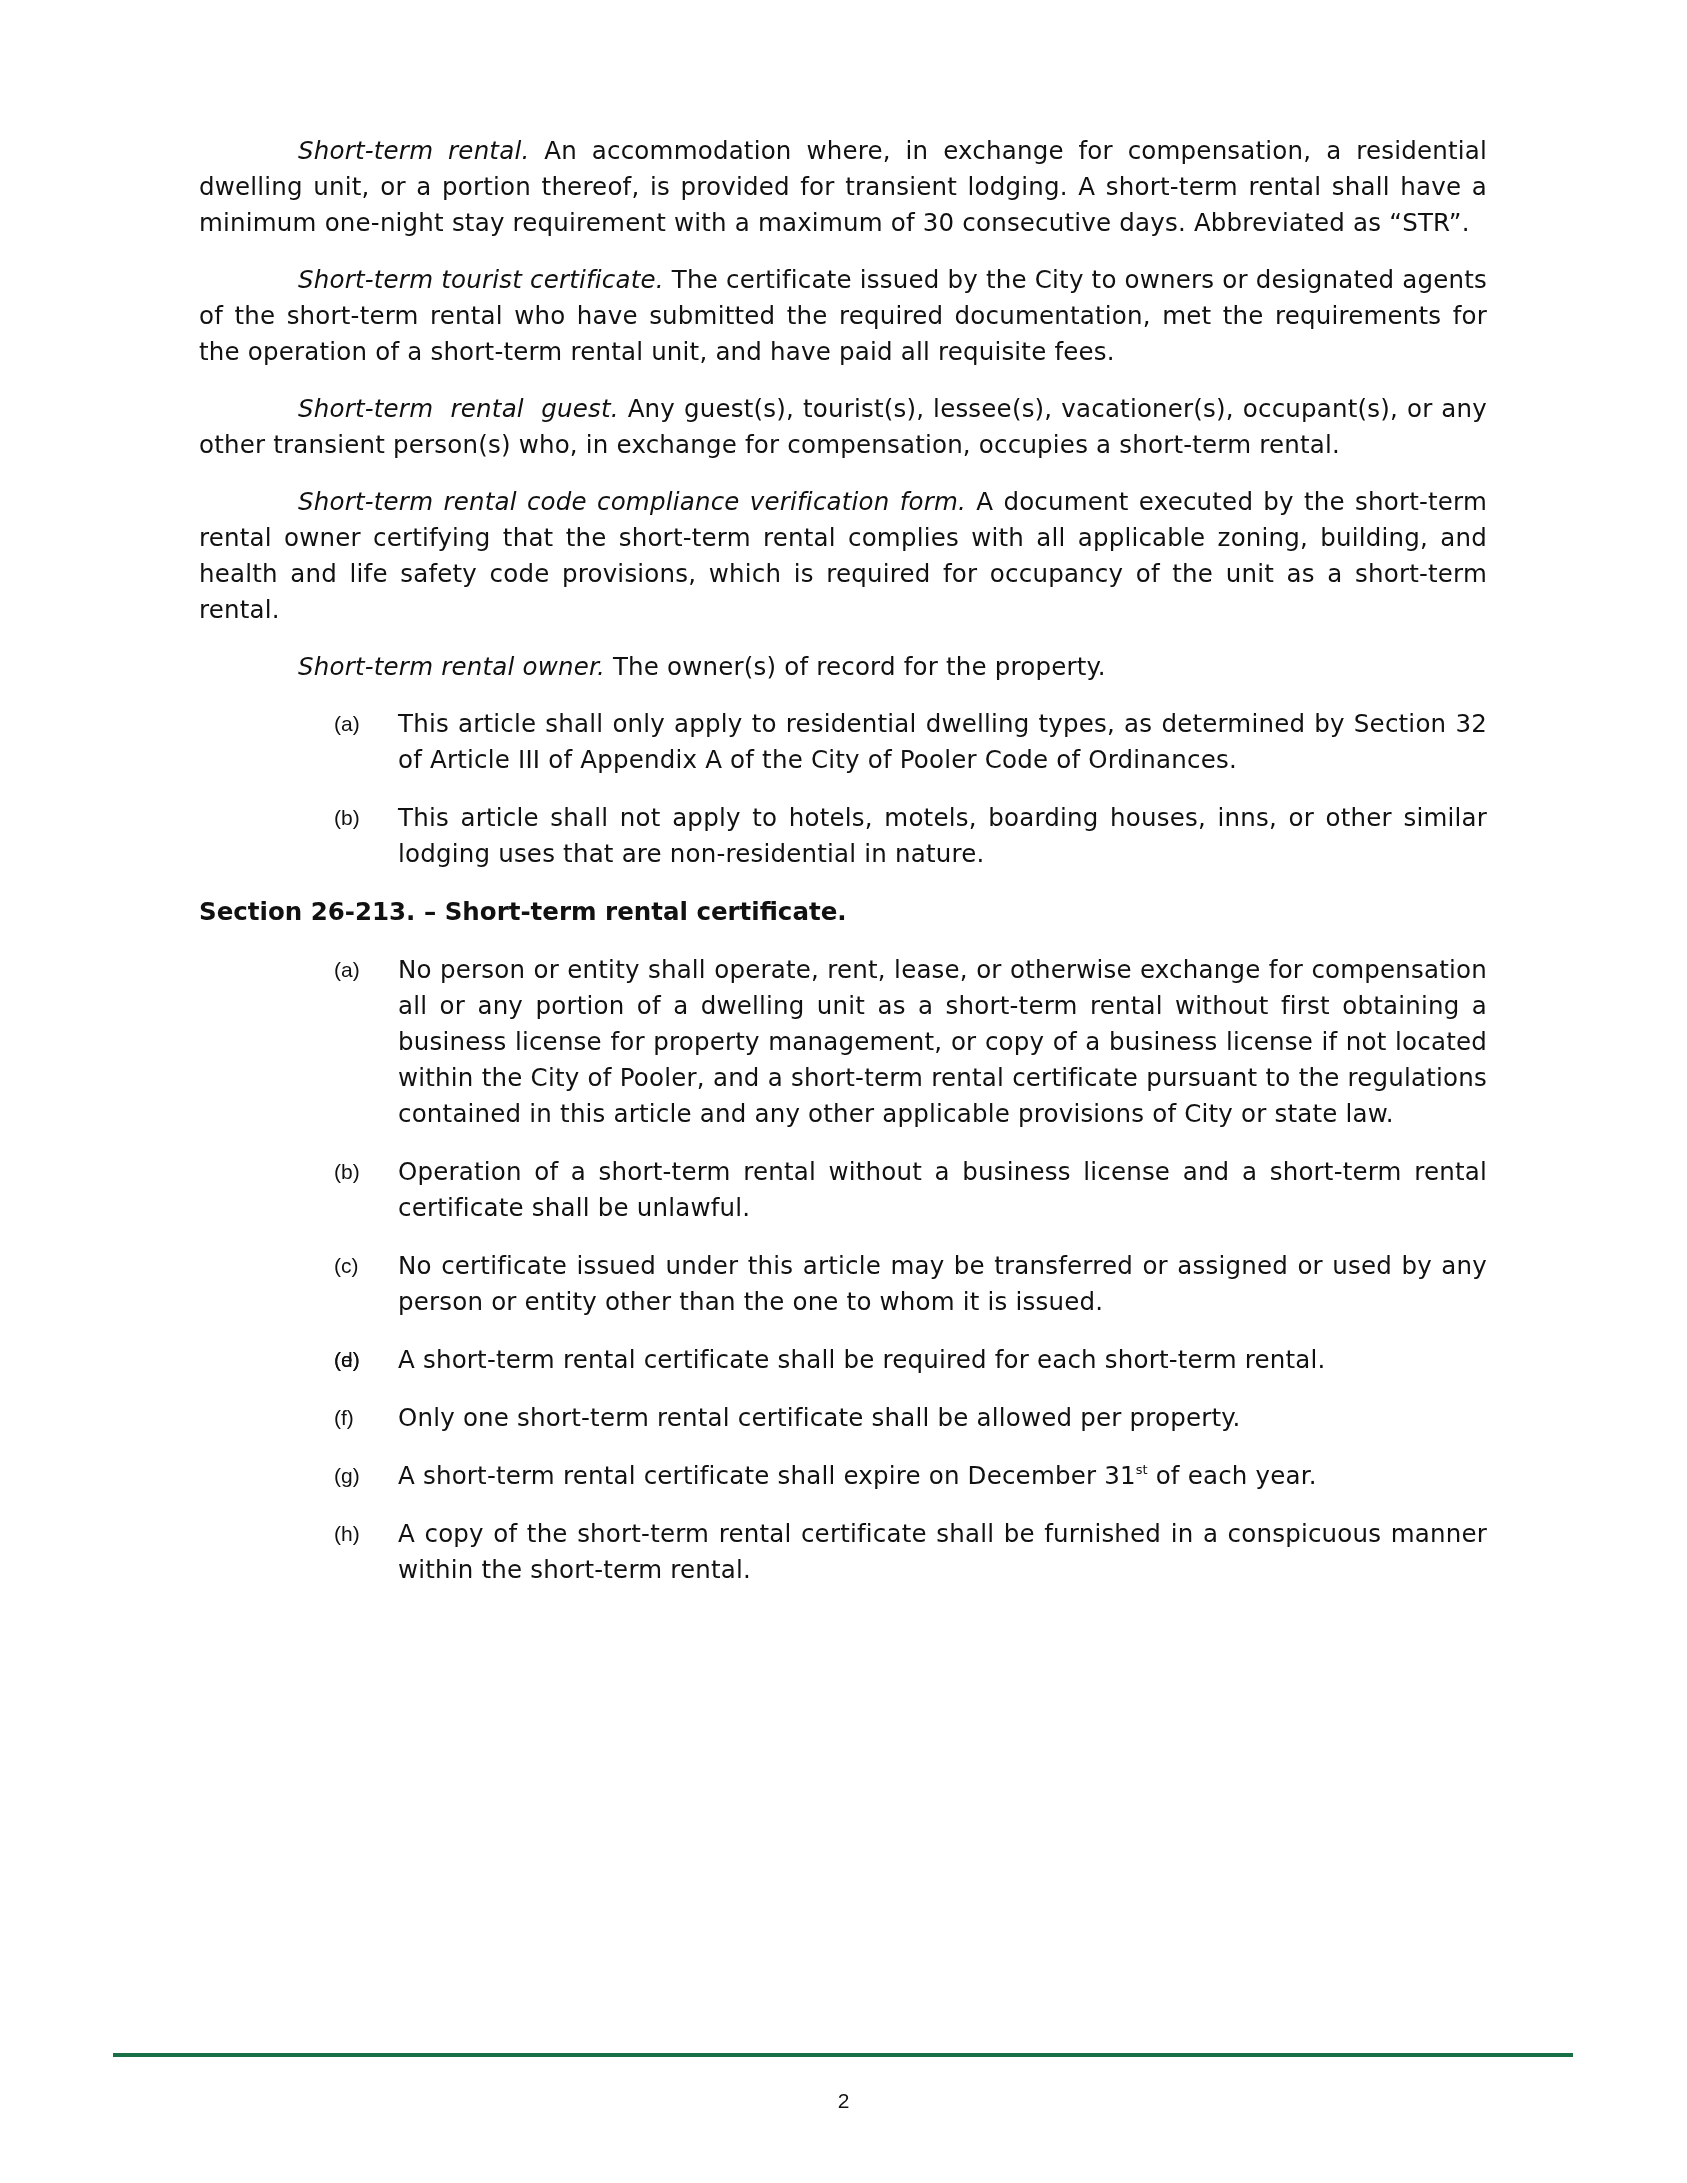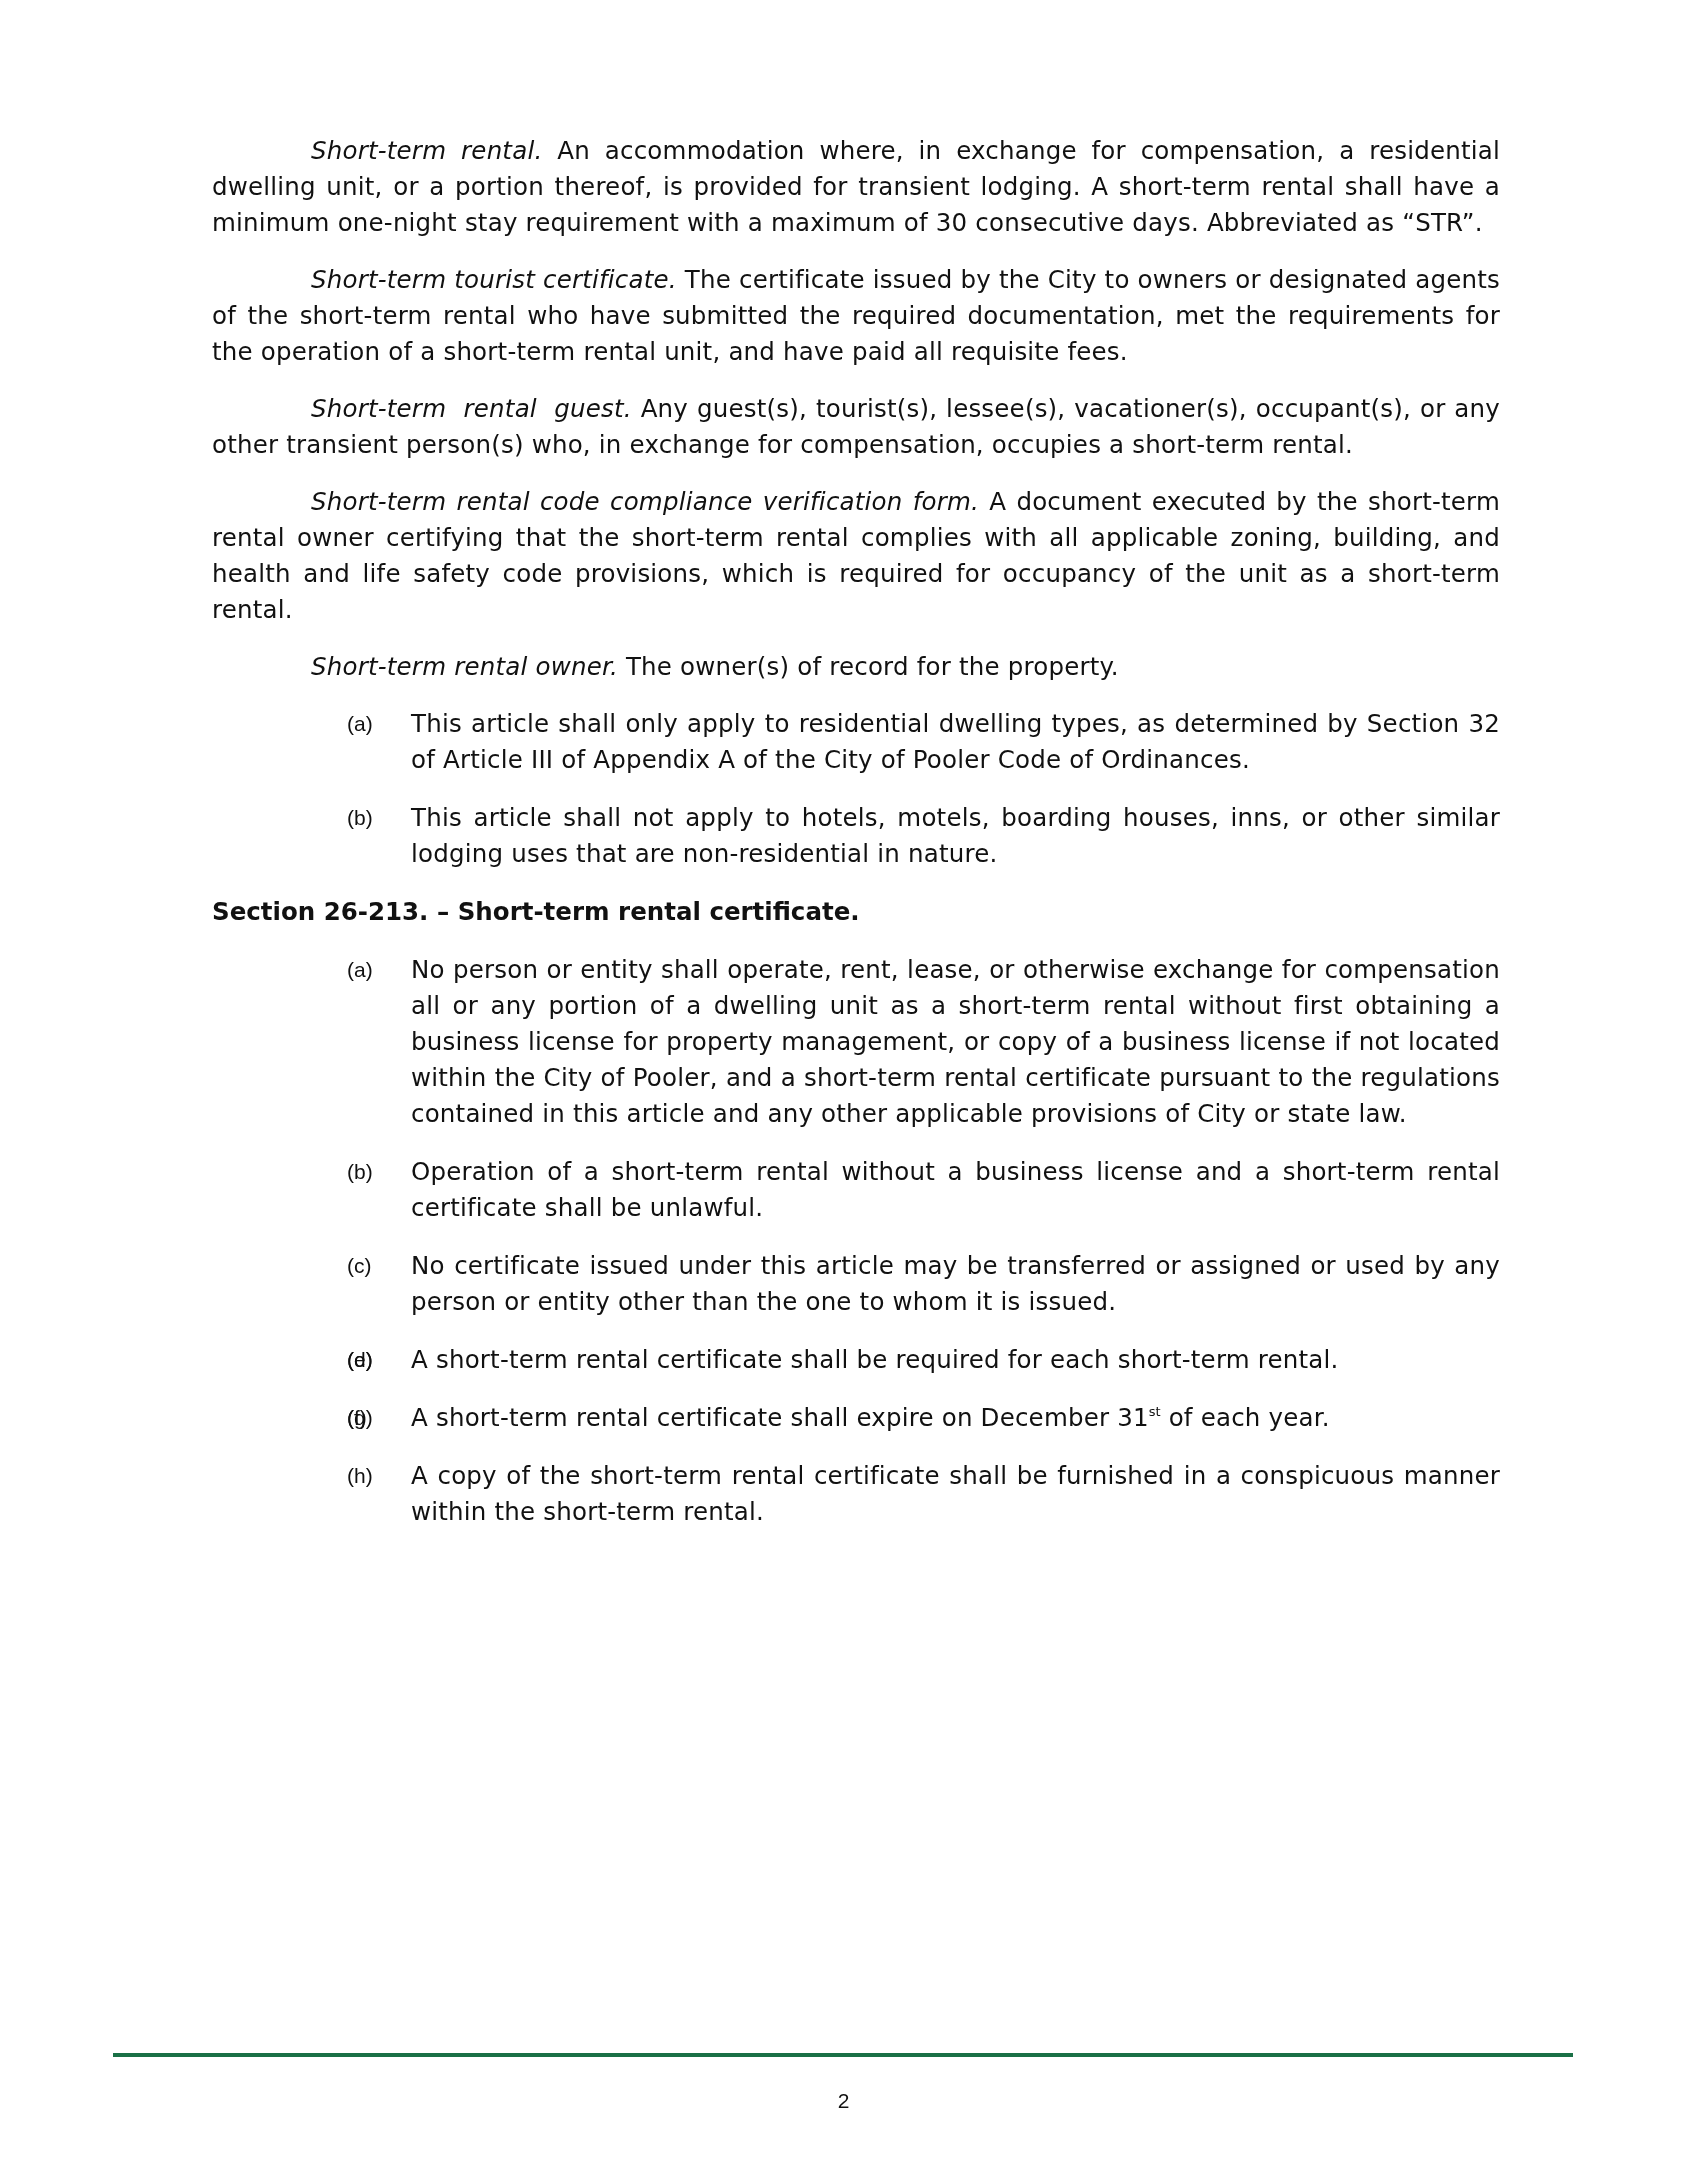--- a/index.html
+++ b/index.html
@@ -15,21 +15,20 @@
       color: #111111;
       font-family: "DejaVu Sans", "Liberation Sans", sans-serif;
     }
     .page-body {
       position: absolute;
       left: 199px;
       top: 133px;
       width: 1288px;
       font-size: 24.5px;
       line-height: 36px;
-      margin-left: 13px;
     }
     .para {
       margin: 0 0 21px 0;
       text-align: justify;
       text-indent: 99px;
       letter-spacing: 0.2px;
     }
     .para .term {
       font-style: italic;
     }
@@ -133,20 +132,21 @@
     </li>
     <li class="list-item">
       <span class="marker">(d)</span>
     </li>
     <li class="list-item">
       <span class="marker">(e)</span>
       <span>A short-term rental certificate shall be required for each short-term rental.</span>
     </li>
     <li class="list-item">
       <span class="marker">(f)</span>
+      <span>Only one short-term rental certificate shall be allowed per property.</span>
     </li>
     <li class="list-item">
       <span class="marker">(g)</span>
       <span><span>A short-term rental certificate shall expire on December 31</span><sup>st</sup><span> of each year.</span></span>
     </li>
     <li class="list-item">
       <span class="marker">(h)</span>
       <span>A copy of the short-term rental certificate shall be furnished in a conspicuous manner within the short-term rental.</span>
     </li>
   </ul>

